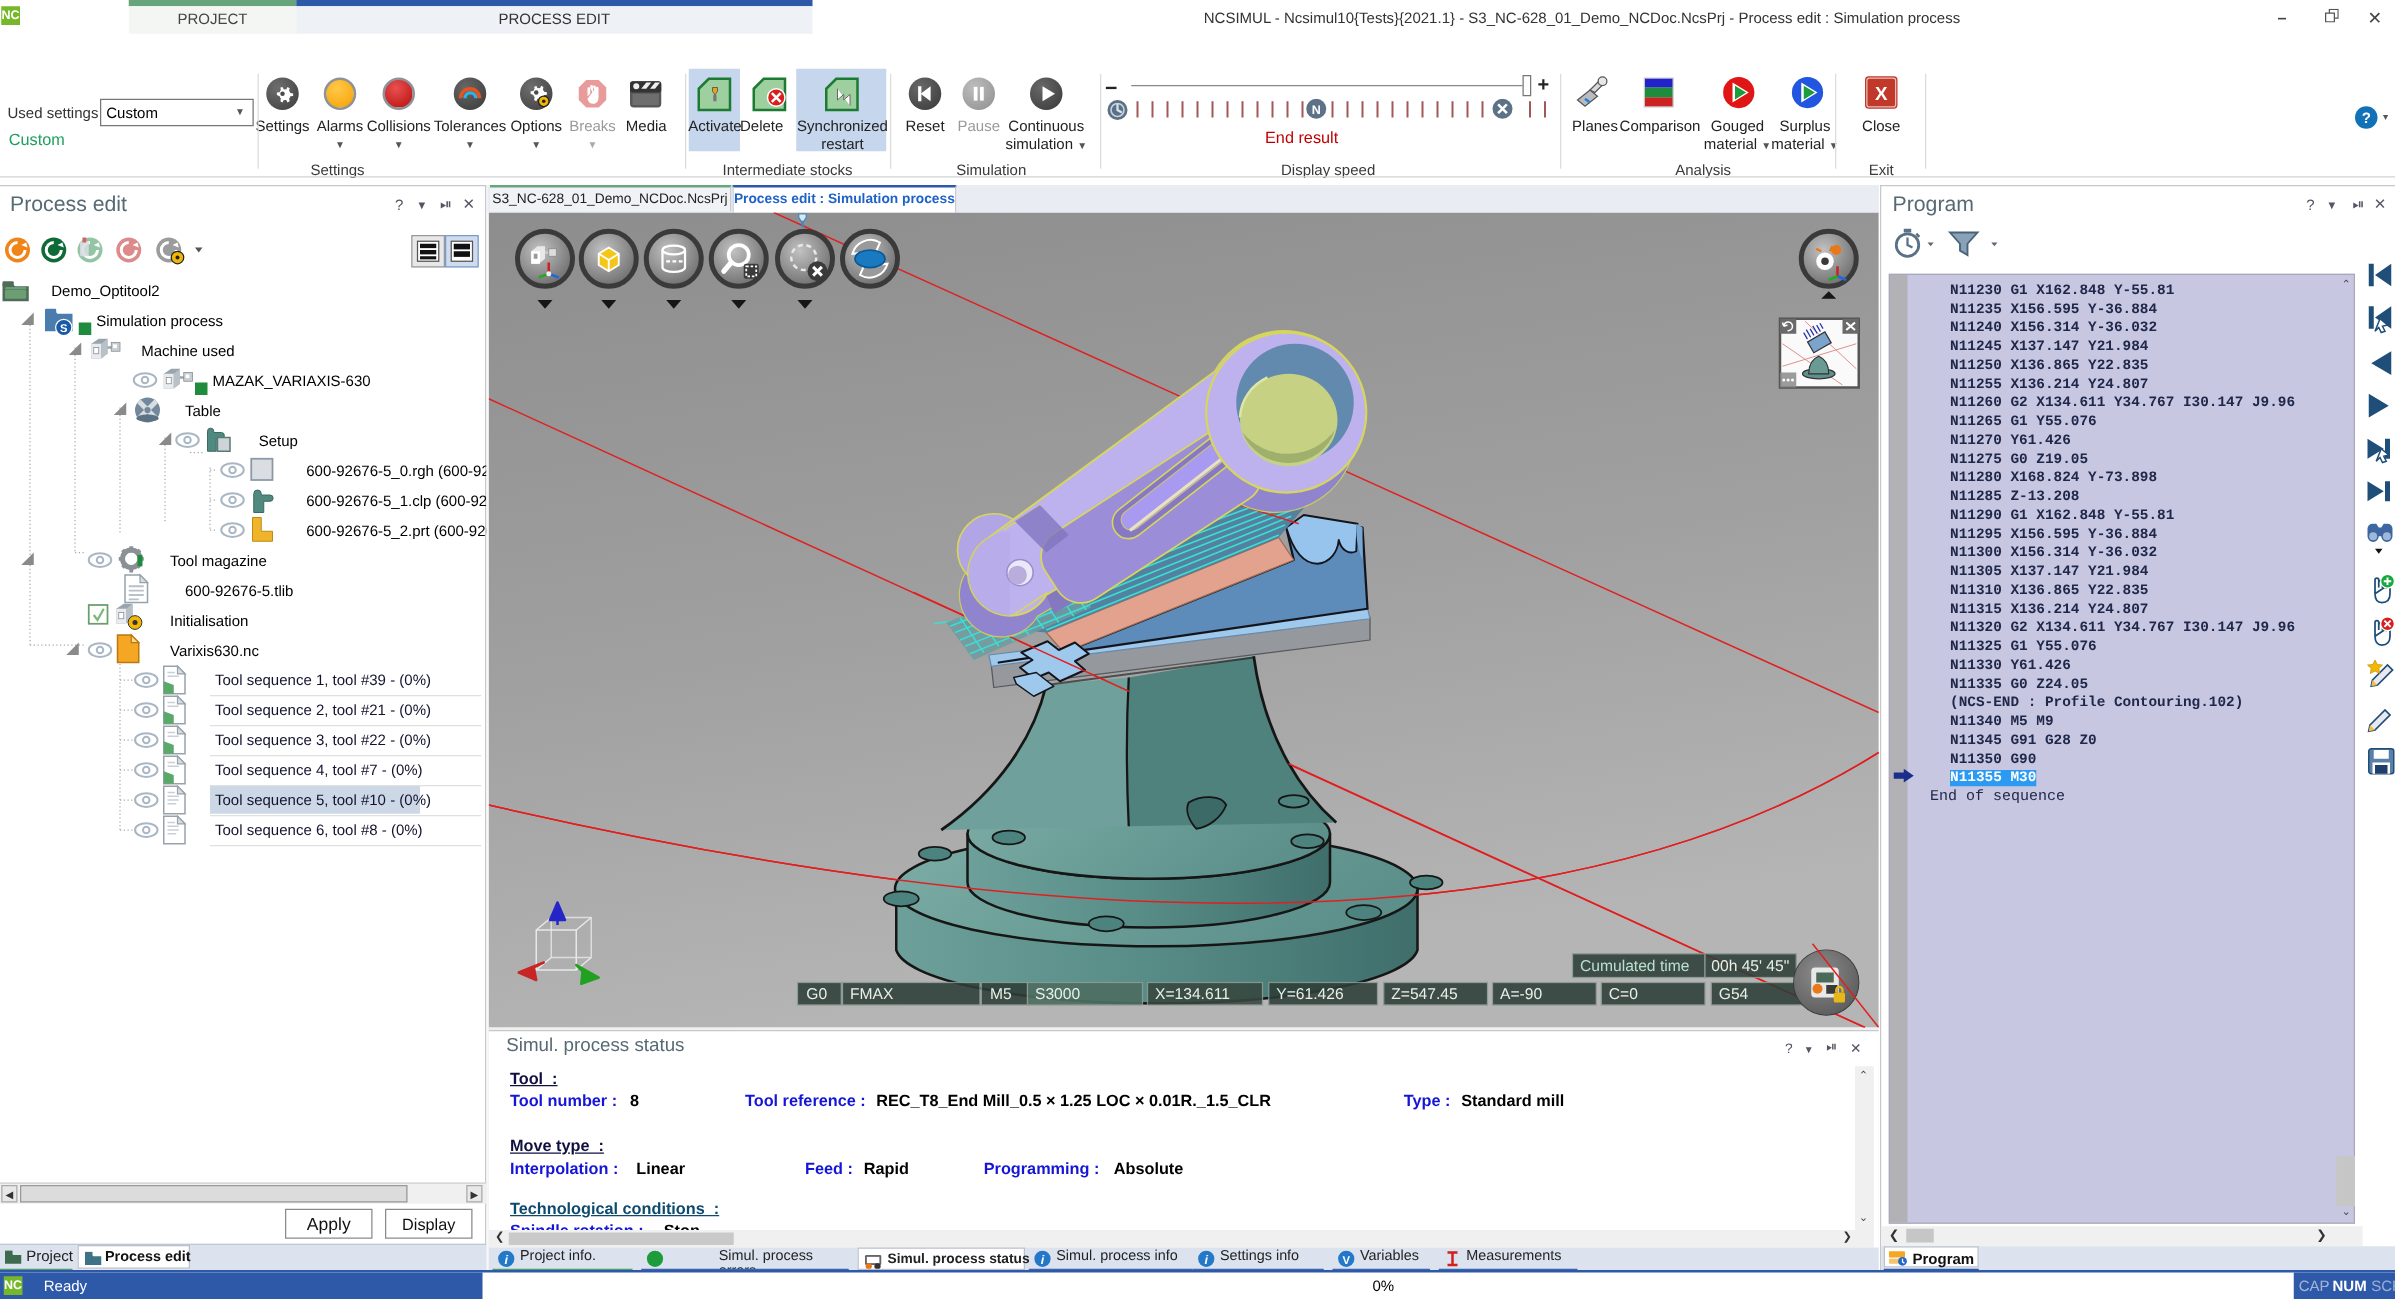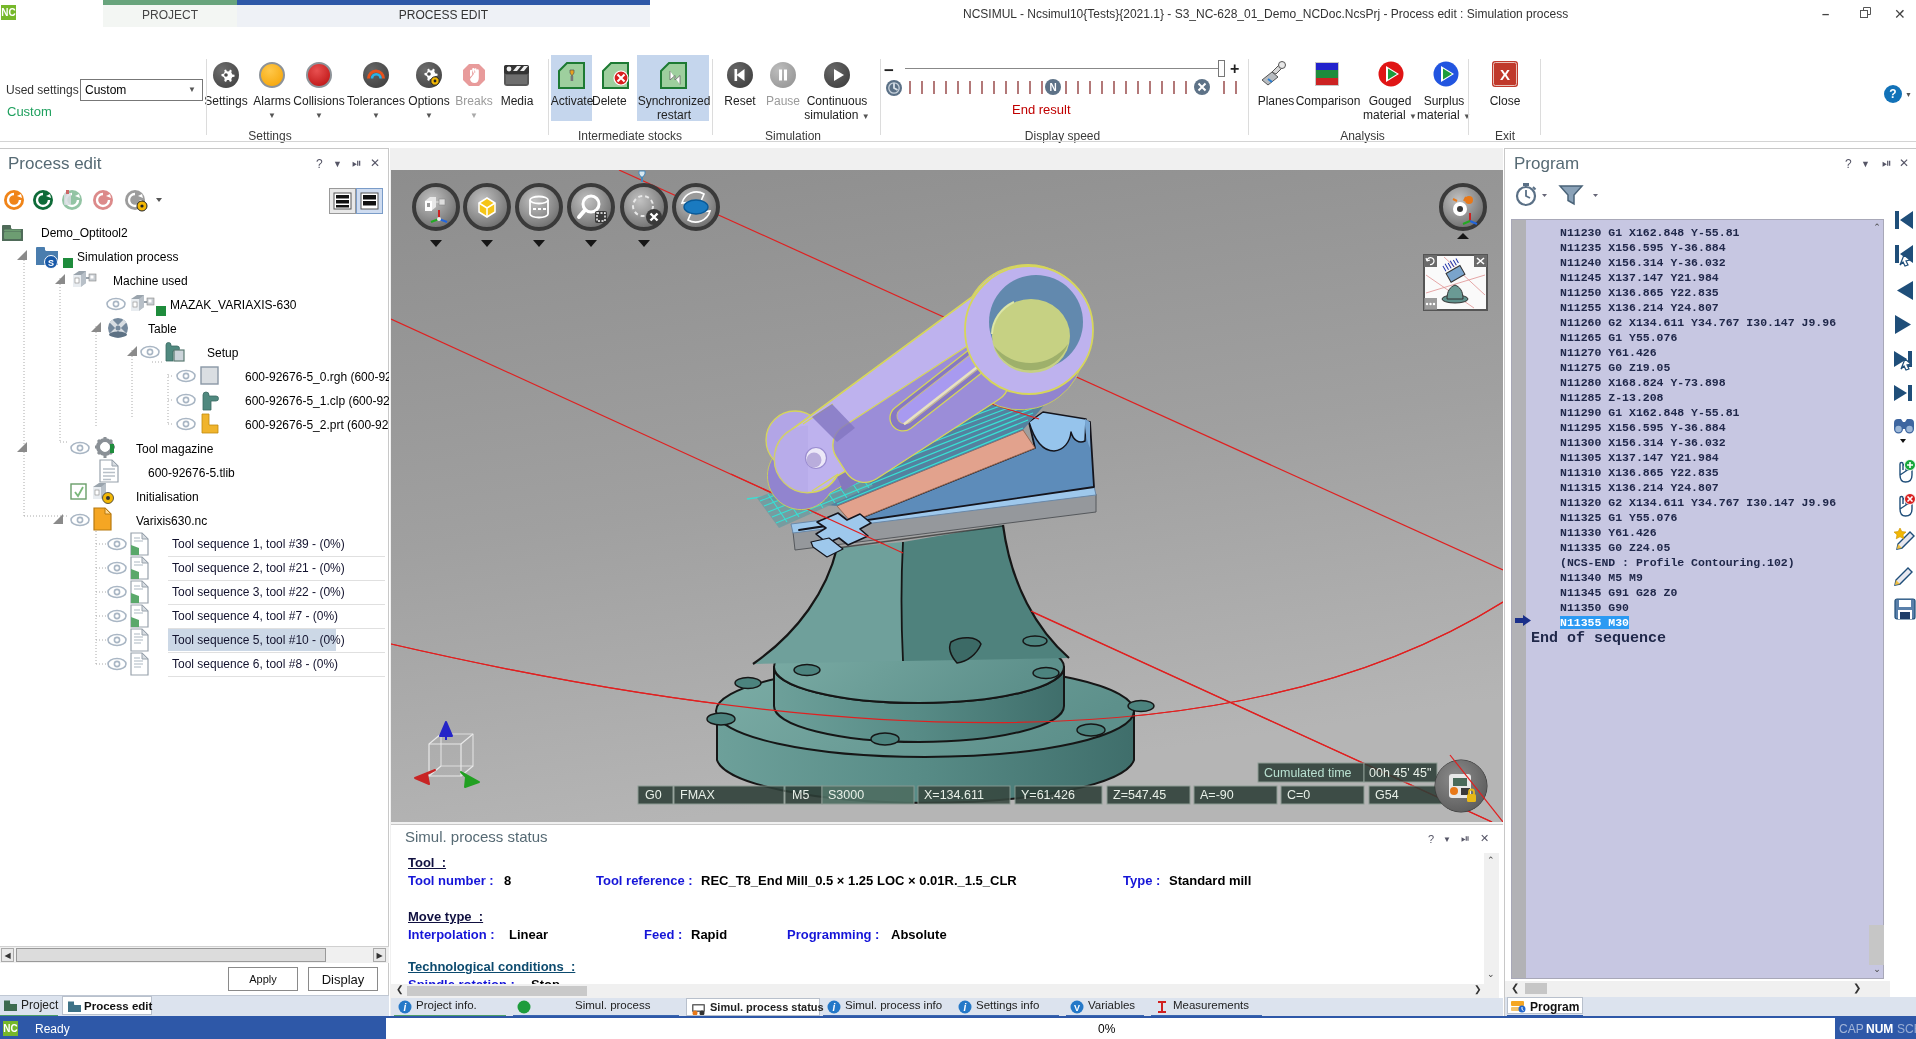--- a/index.html
+++ b/index.html
@@ -488,21 +488,21 @@
           <text x="172" y="137">Tool sequence 6,  tool #8 -  (0%)</text>
         </g>
       </svg>
     </div>
 
     <div class="abs" style="left:0px;top:797px;width:389px;height:17px;background:#f0f0f0;border-top:1px solid #d0d0d0;">
       <div class="abs" style="left:1px;top:1px;width:13px;height:14px;background:#e8e8e8;border:1px solid #aaa;font-size:8px;color:#333;text-align:center;line-height:14px;">◀</div>
       <div class="abs" style="left:16px;top:1px;width:310px;height:14px;background:#dcdcdc;border:1px solid #999;"></div>
       <div class="abs" style="left:373px;top:1px;width:13px;height:14px;background:#e8e8e8;border:1px solid #aaa;font-size:8px;color:#333;text-align:center;line-height:14px;">▶</div>
     </div>
-    <div class="abs" style="left:228px;top:818px;width:70px;height:24px;background:#fff;border:1px solid #8a8a8a;font-size:11px;color:#111;text-align:center;line-height:23px;">Apply</div>
+    <div class="abs" style="left:228px;top:818px;width:70px;height:24px;background:#fff;border:1px solid #8a8a8a;font-size:14px;color:#111;text-align:center;line-height:23px;">Apply</div>
     <div class="abs" style="left:308px;top:818px;width:70px;height:24px;background:#fff;border:1px solid #8a8a8a;font-size:13px;color:#111;text-align:center;line-height:23px;">Display</div>
     <div class="abs" style="left:0;top:846px;width:389px;height:22px;background:#dce3ee;border-top:1px solid #c0c8d4;">
       <div class="abs" style="left:0;top:0;width:60px;height:19px;font-size:12px;color:#222;">
           <svg class="abs" style="left:3px;top:3px;" width="15" height="13">
             <path d="M1 3h5l1.5 2H14v7H1z" fill="#3d6b50"></path>
             <rect x="1" y="1.5" width="6" height="3" fill="#3d6b50"></rect>
           </svg>
           <span class="abs" style="left:21px;top:2px;">Project</span>
           <div class="abs" style="left:0;top:19px;width:58px;height:3px;background:#4d9e68;"></div>
         </div>
@@ -510,20 +510,24 @@
           <svg class="abs" style="left:4px;top:3px;" width="15" height="13">
             <path d="M1 3h5l1.5 2H14v7H1z" fill="#3e7287"></path>
             <rect x="1" y="1.5" width="6" height="3" fill="#3e7287"></rect>
           </svg>
           <span class="abs" style="left:21px;top:3px;font-size:11.5px;white-space:nowrap;">Process edit</span>
           <div class="abs" style="left:-1px;top:19px;width:90px;height:3px;background:#2e58a8;"></div>
         </div>
     </div>
   </div>
   <div id="centerarea">
+    <div class="abs" style="left:0;top:0;width:1113px;height:22px;background:#e9edf3;">
+      <div class="abs" style="left:2px;top:0;width:193px;height:21px;background:#f0f3f6;border-top:2px solid #68a47c;border-right:1px solid #c8ccd2;font-size:11px;color:#222;text-align:center;line-height:19px;white-space:nowrap;">S3_NC-628_01_Demo_NCDoc.NcsPrj</div>
+      <div class="abs" style="left:196px;top:0;width:179px;height:22px;background:#fff;border-top:2px solid #2e58a8;border-right:1px solid #c8ccd2;border-left:1px solid #c8ccd2;font-size:11px;font-weight:bold;color:#1e62c8;text-align:center;line-height:19px;white-space:nowrap;">Process edit : Simulation process</div>
+    </div>
     <svg id="vp" class="abs" style="left:1px;top:22px;" width="1112" height="652" viewBox="0 0 1112 652">
       <defs>
         <linearGradient id="vbg" x1="0" y1="0" x2="0.25" y2="1">
           <stop offset="0" stop-color="#8d8d8d"></stop>
             <stop offset="0.55" stop-color="#a0a0a0"></stop>
             <stop offset="1" stop-color="#b5b5b5"></stop>
         </linearGradient>
         <radialGradient id="circbg" cx="0.4" cy="0.35" r="0.8">
           <stop offset="0" stop-color="#c2c2c2"></stop>
             <stop offset="1" stop-color="#5f5f5f"></stop>
@@ -920,21 +924,21 @@
 N11315 X136.214 Y24.807
 N11320 G2 X134.611 Y34.767 I30.147 J9.96
 N11325 G1 Y55.076
 N11330 Y61.426
 N11335 G0 Z24.05
 (NCS-END : Profile Contouring.102)
 N11340 M5 M9
 N11345 G91 G28 Z0
 N11350 G90
 <span style="background:#2b9af3;color:#fff;">N11355 M30</span></pre>
-      <div class="abs" style="left:19px;top:410px;font-family:'Liberation Mono',monospace;font-size:15px;font-weight:bold;color:#20284a;">End of sequence</div>
+      <div class="abs" style="left:32px;top:410px;font-family:'Liberation Mono',monospace;font-size:12px;font-weight:normal;color:#20284a;">End of sequence</div>
       <svg class="abs" style="left:2px;top:394px;" width="18" height="13">
           <path d="M1 4h8V1l8 5.5L9 12V9H1z" fill="#1a2f8a"></path>
         </svg>
       <div class="abs" style="left:358px;top:2px;width:14px;height:14px;font-size:9px;color:#444;text-align:center;">⌃</div>
       <div class="abs" style="left:357px;top:705px;width:15px;height:40px;background:#c6c6c6;"></div>
       <div class="abs" style="left:358px;top:744px;width:14px;height:14px;font-size:9px;color:#444;text-align:center;">⌄</div>
     </div>
     <div class="abs" style="left:0px;top:832px;width:385px;height:16px;background:#f0f0f0;">
       <div class="abs" style="left:6px;top:1px;font-size:10px;color:#333;">❮</div>
       <div class="abs" style="left:20px;top:2px;width:22px;height:11px;background:#c6c6c6;"></div>

